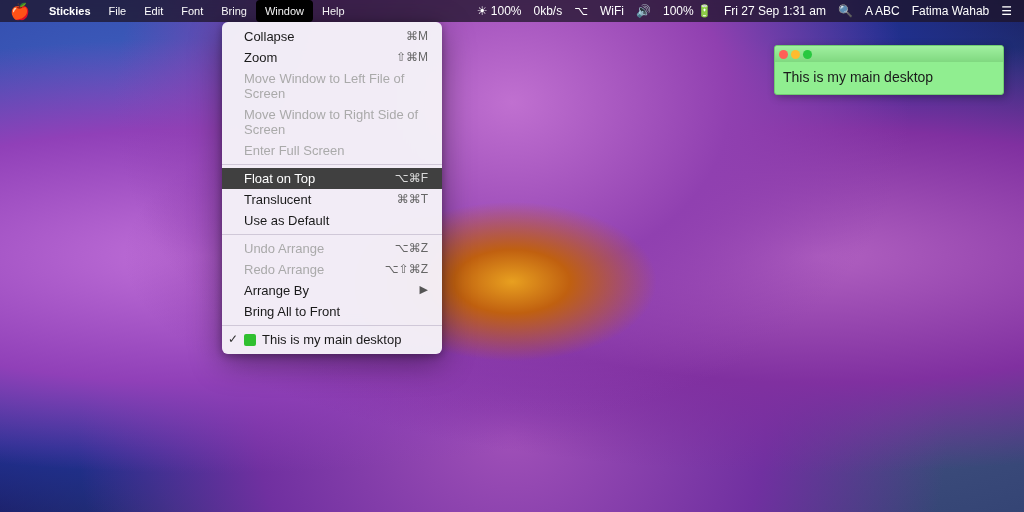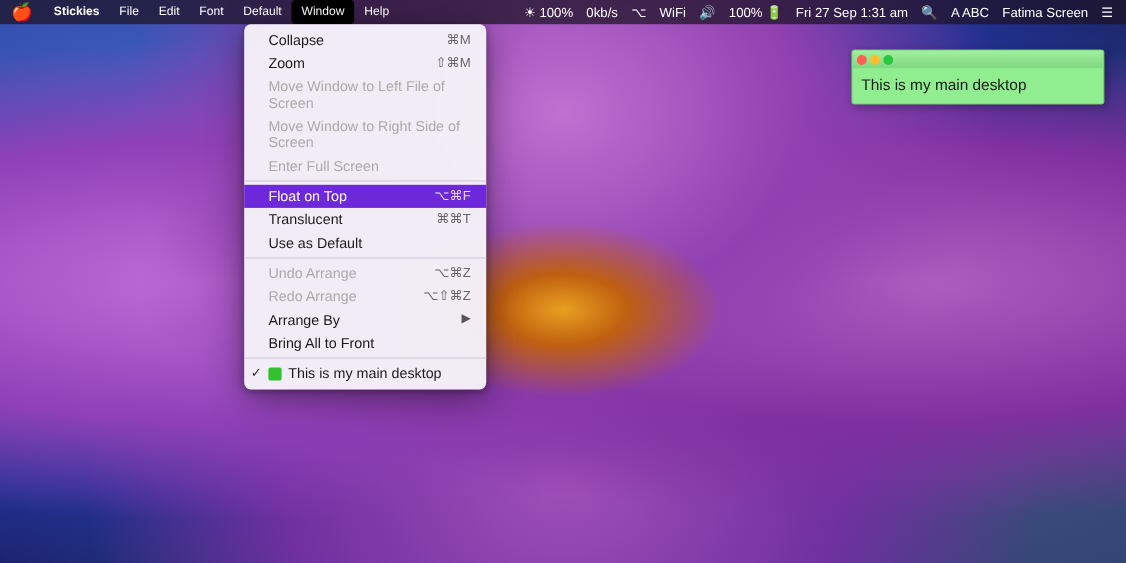--- a/index.html
+++ b/index.html
@@ -107,21 +107,21 @@
     }
     .menu-item {
       display: flex;
       justify-content: space-between;
       padding: 3px 14px 3px 22px;
       cursor: default;
       min-height: 20px;
       position: relative;
     }
     .menu-item.highlighted {
-      background: #6d28d9;
+      background: #404040;
       color: white;
     }
     .menu-item.disabled {
       color: #aaa;
     }
     .menu-item .shortcut {
       color: #666;
       font-size: 12px;
       margin-left: auto;
     }
@@ -202,35 +202,35 @@
 <div class="desktop-bg"></div>
 <div class="flower-overlay"></div>
 
 <div class="menubar">
   <div class="menubar-left">
     <div class="menubar-item apple">🍎</div>
     <div class="menubar-item bold">Stickies</div>
     <div class="menubar-item">File</div>
     <div class="menubar-item">Edit</div>
     <div class="menubar-item">Font</div>
-    <div class="menubar-item">Default</div>
+    <div class="menubar-item">Bring</div>
     <div class="menubar-item active">Window</div>
     <div class="menubar-item">Help</div>
   </div>
   <div class="menubar-right">
     <div class="menubar-right-item">☀ 100%</div>
     <div class="menubar-right-item">0kb/s</div>
     <div class="menubar-right-item">⌥</div>
     <div class="menubar-right-item">WiFi</div>
     <div class="menubar-right-item">🔊</div>
     <div class="menubar-right-item">100% 🔋</div>
     <div class="menubar-right-item">Fri 27 Sep  1:31 am</div>
     <div class="menubar-right-item">🔍</div>
     <div class="menubar-right-item">A ABC</div>
-    <div class="menubar-right-item">Fatima Screen</div>
+    <div class="menubar-right-item">Fatima Wahab</div>
     <div class="menubar-right-item">☰</div>
   </div>
 </div>
 
 <div class="dropdown-menu">
 
   <div class="menu-item">
     <span class="menu-item-label">Collapse</span>
     <span class="shortcut">⌘M</span>
   </div>

